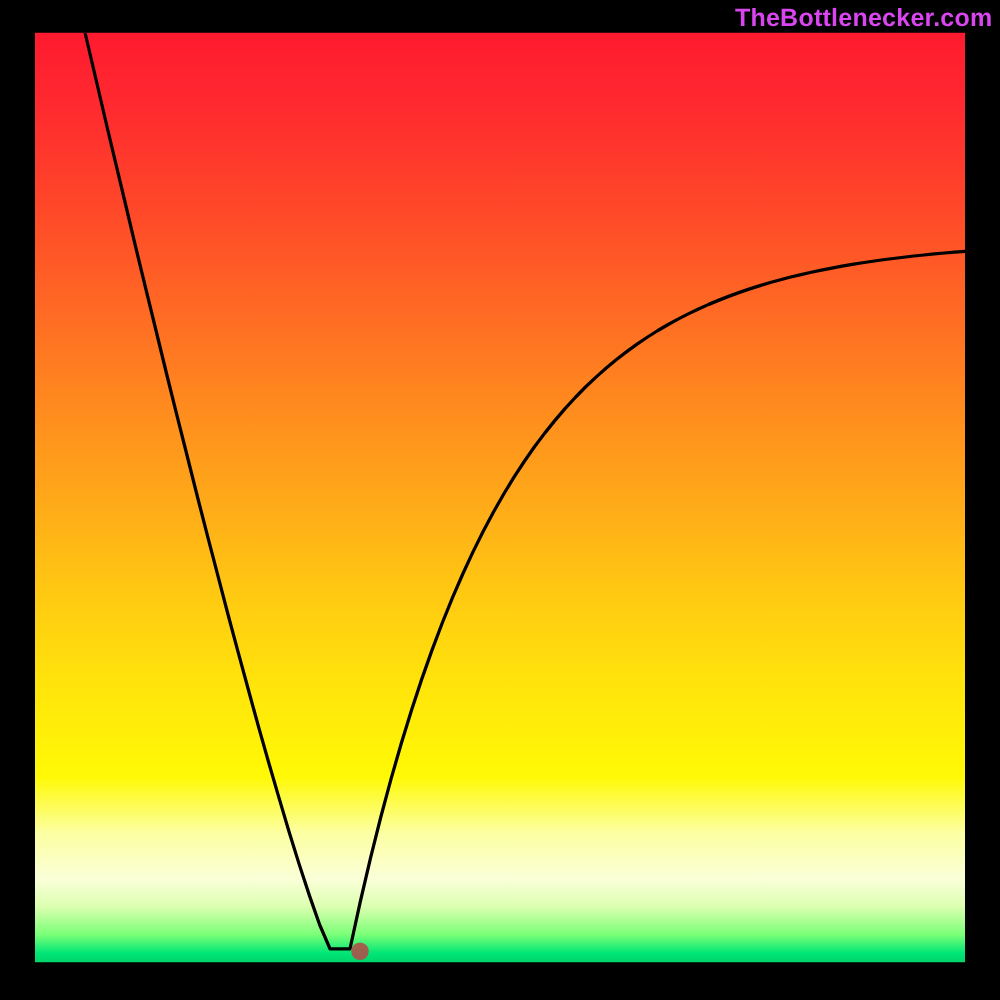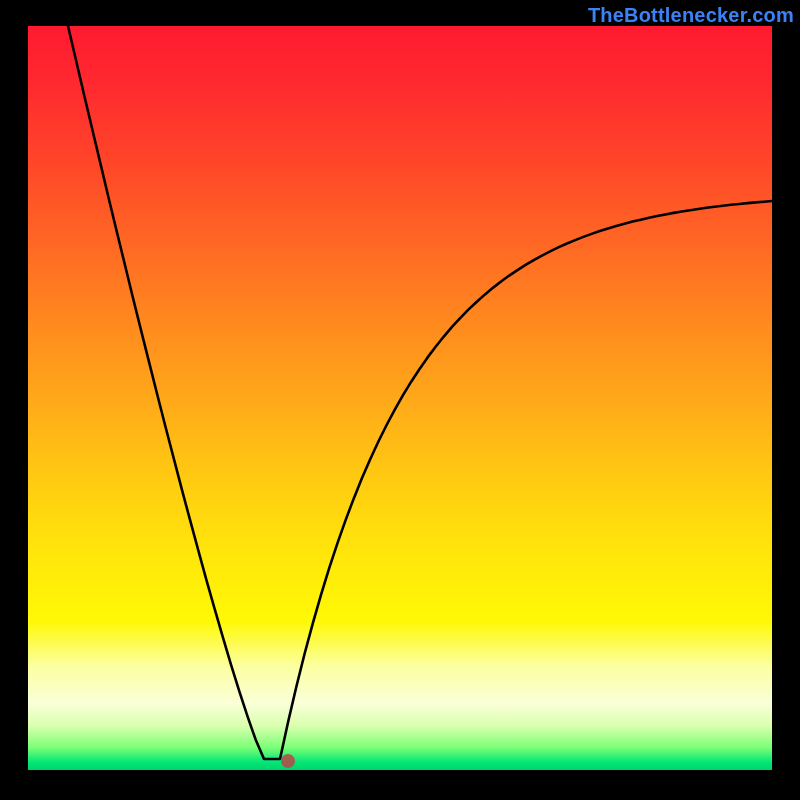--- a/index.html
+++ b/index.html
@@ -65,21 +65,21 @@
     height: 14px;
     border-radius: 50%;
     background: #b84747;
     opacity: 0.85;
     transform: translate(-50%, -50%);
   }
   .watermark {
     position: absolute;
     top: 4px;
     right: 6px;
-    color: #3b82f6;
+    color: #d946ef;
     font-size: 20px;
     font-weight: 600;
     letter-spacing: 0.2px;
     user-select: none;
   }
 </style>
 </head>
 <body>
 
 <div class="frame">

